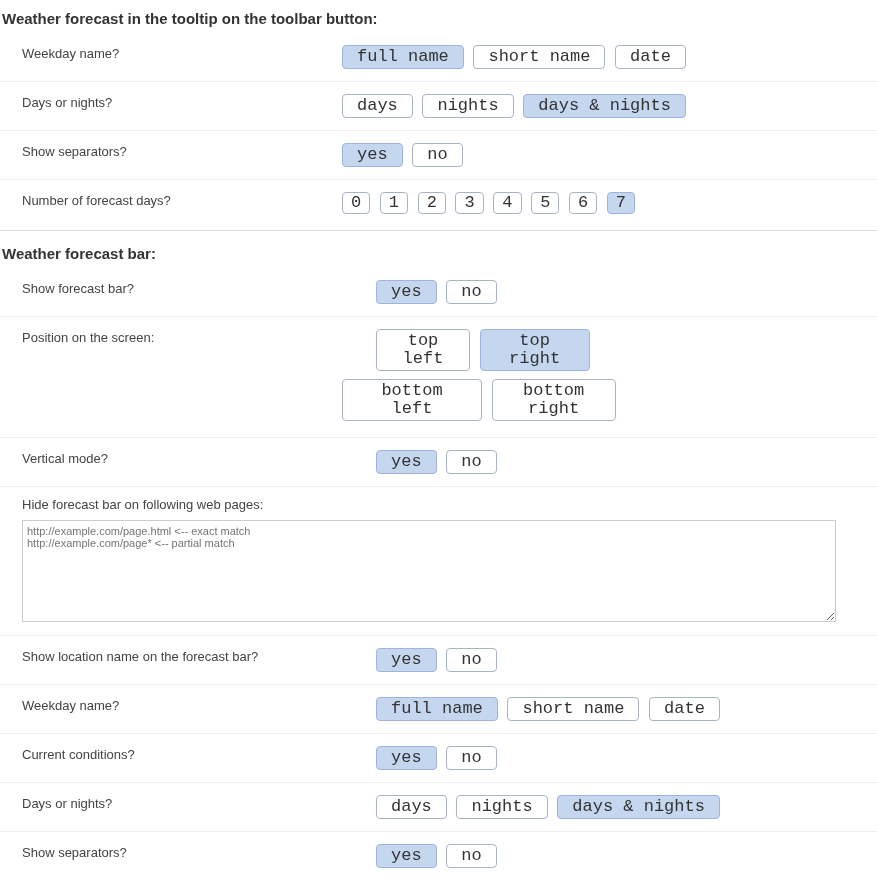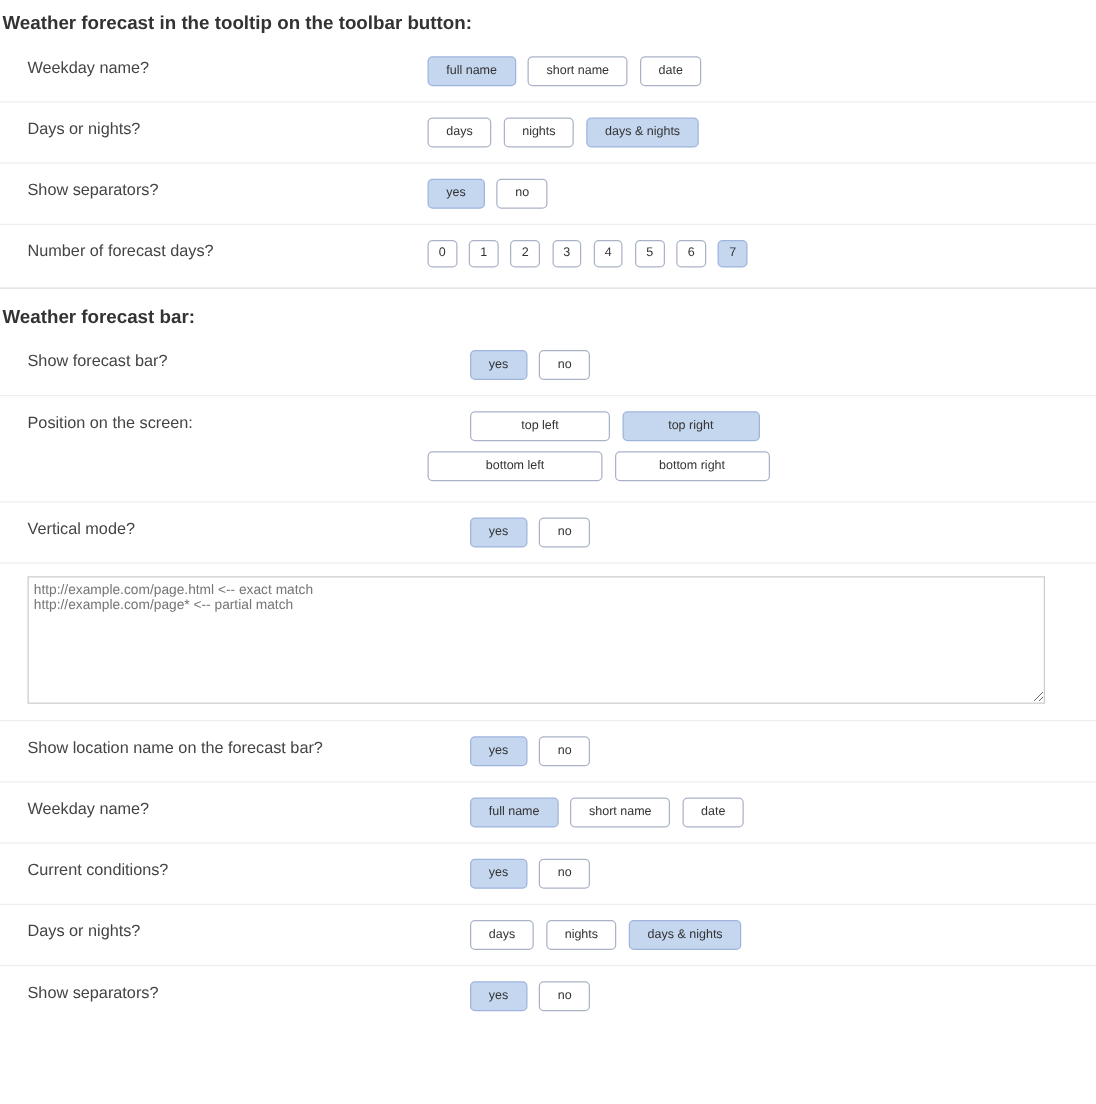--- a/index.html
+++ b/index.html
@@ -32,22 +32,22 @@
   }
   .row .controls {
     flex: 1;
   }
   .btn {
     display: inline-block;
     border: 1px solid #aab3c6;
     border-radius: 4px;
     background: #fff;
     color: #333;
-    font-family: Liberation Sans, sans-serif;
-    font-size: 10px;
+    font-family: Liberation Mono, monospace;
+    font-size: 17px;
     padding: 2px 14px;
     margin: 2px 6px 2px 0;
     cursor: pointer;
     line-height: 18px;
   }
   .btn.sel {
     background: #c5d6ef;
     border-color: #9fb4dd;
   }
   .btn.small {
@@ -137,40 +137,41 @@
     <button class="btn sel">yes</button>
     <button class="btn">no</button>
   </div>
 </div>
 
 <div class="row">
   <div class="label" style="width:354px;flex:0 0 354px;">Position on the screen:</div>
   <div class="controls">
     <div class="grid-pos">
       <div class="line">
-        <button class="btn" style="width:112px;">top left</button>
+        <button class="btn" style="width:94px;">top left</button>
         <button class="btn sel" style="width:110px;">top right</button>
       </div>
       <div class="line" style="margin-left:-34px;">
         <button class="btn" style="width:140px;">bottom left</button>
         <button class="btn" style="width:124px;">bottom right</button>
       </div>
     </div>
   </div>
 </div>
 
 <div class="row">
   <div class="label" style="width:354px;flex:0 0 354px;">Vertical mode?</div>
   <div class="controls">
     <button class="btn sel">yes</button>
     <button class="btn">no</button>
   </div>
 </div>
 
 <div class="full-row">
+  <div class="label">Hide forecast bar on following web pages:</div>
   <textarea placeholder="http://example.com/page.html &lt;-- exact match
 http://example.com/page* &lt;-- partial match" style=""></textarea>
 </div>
 
 <div class="row">
   <div class="label" style="width:354px;flex:0 0 354px;">Show location name on the forecast bar?</div>
   <div class="controls">
     <button class="btn sel">yes</button>
     <button class="btn">no</button>
   </div>

